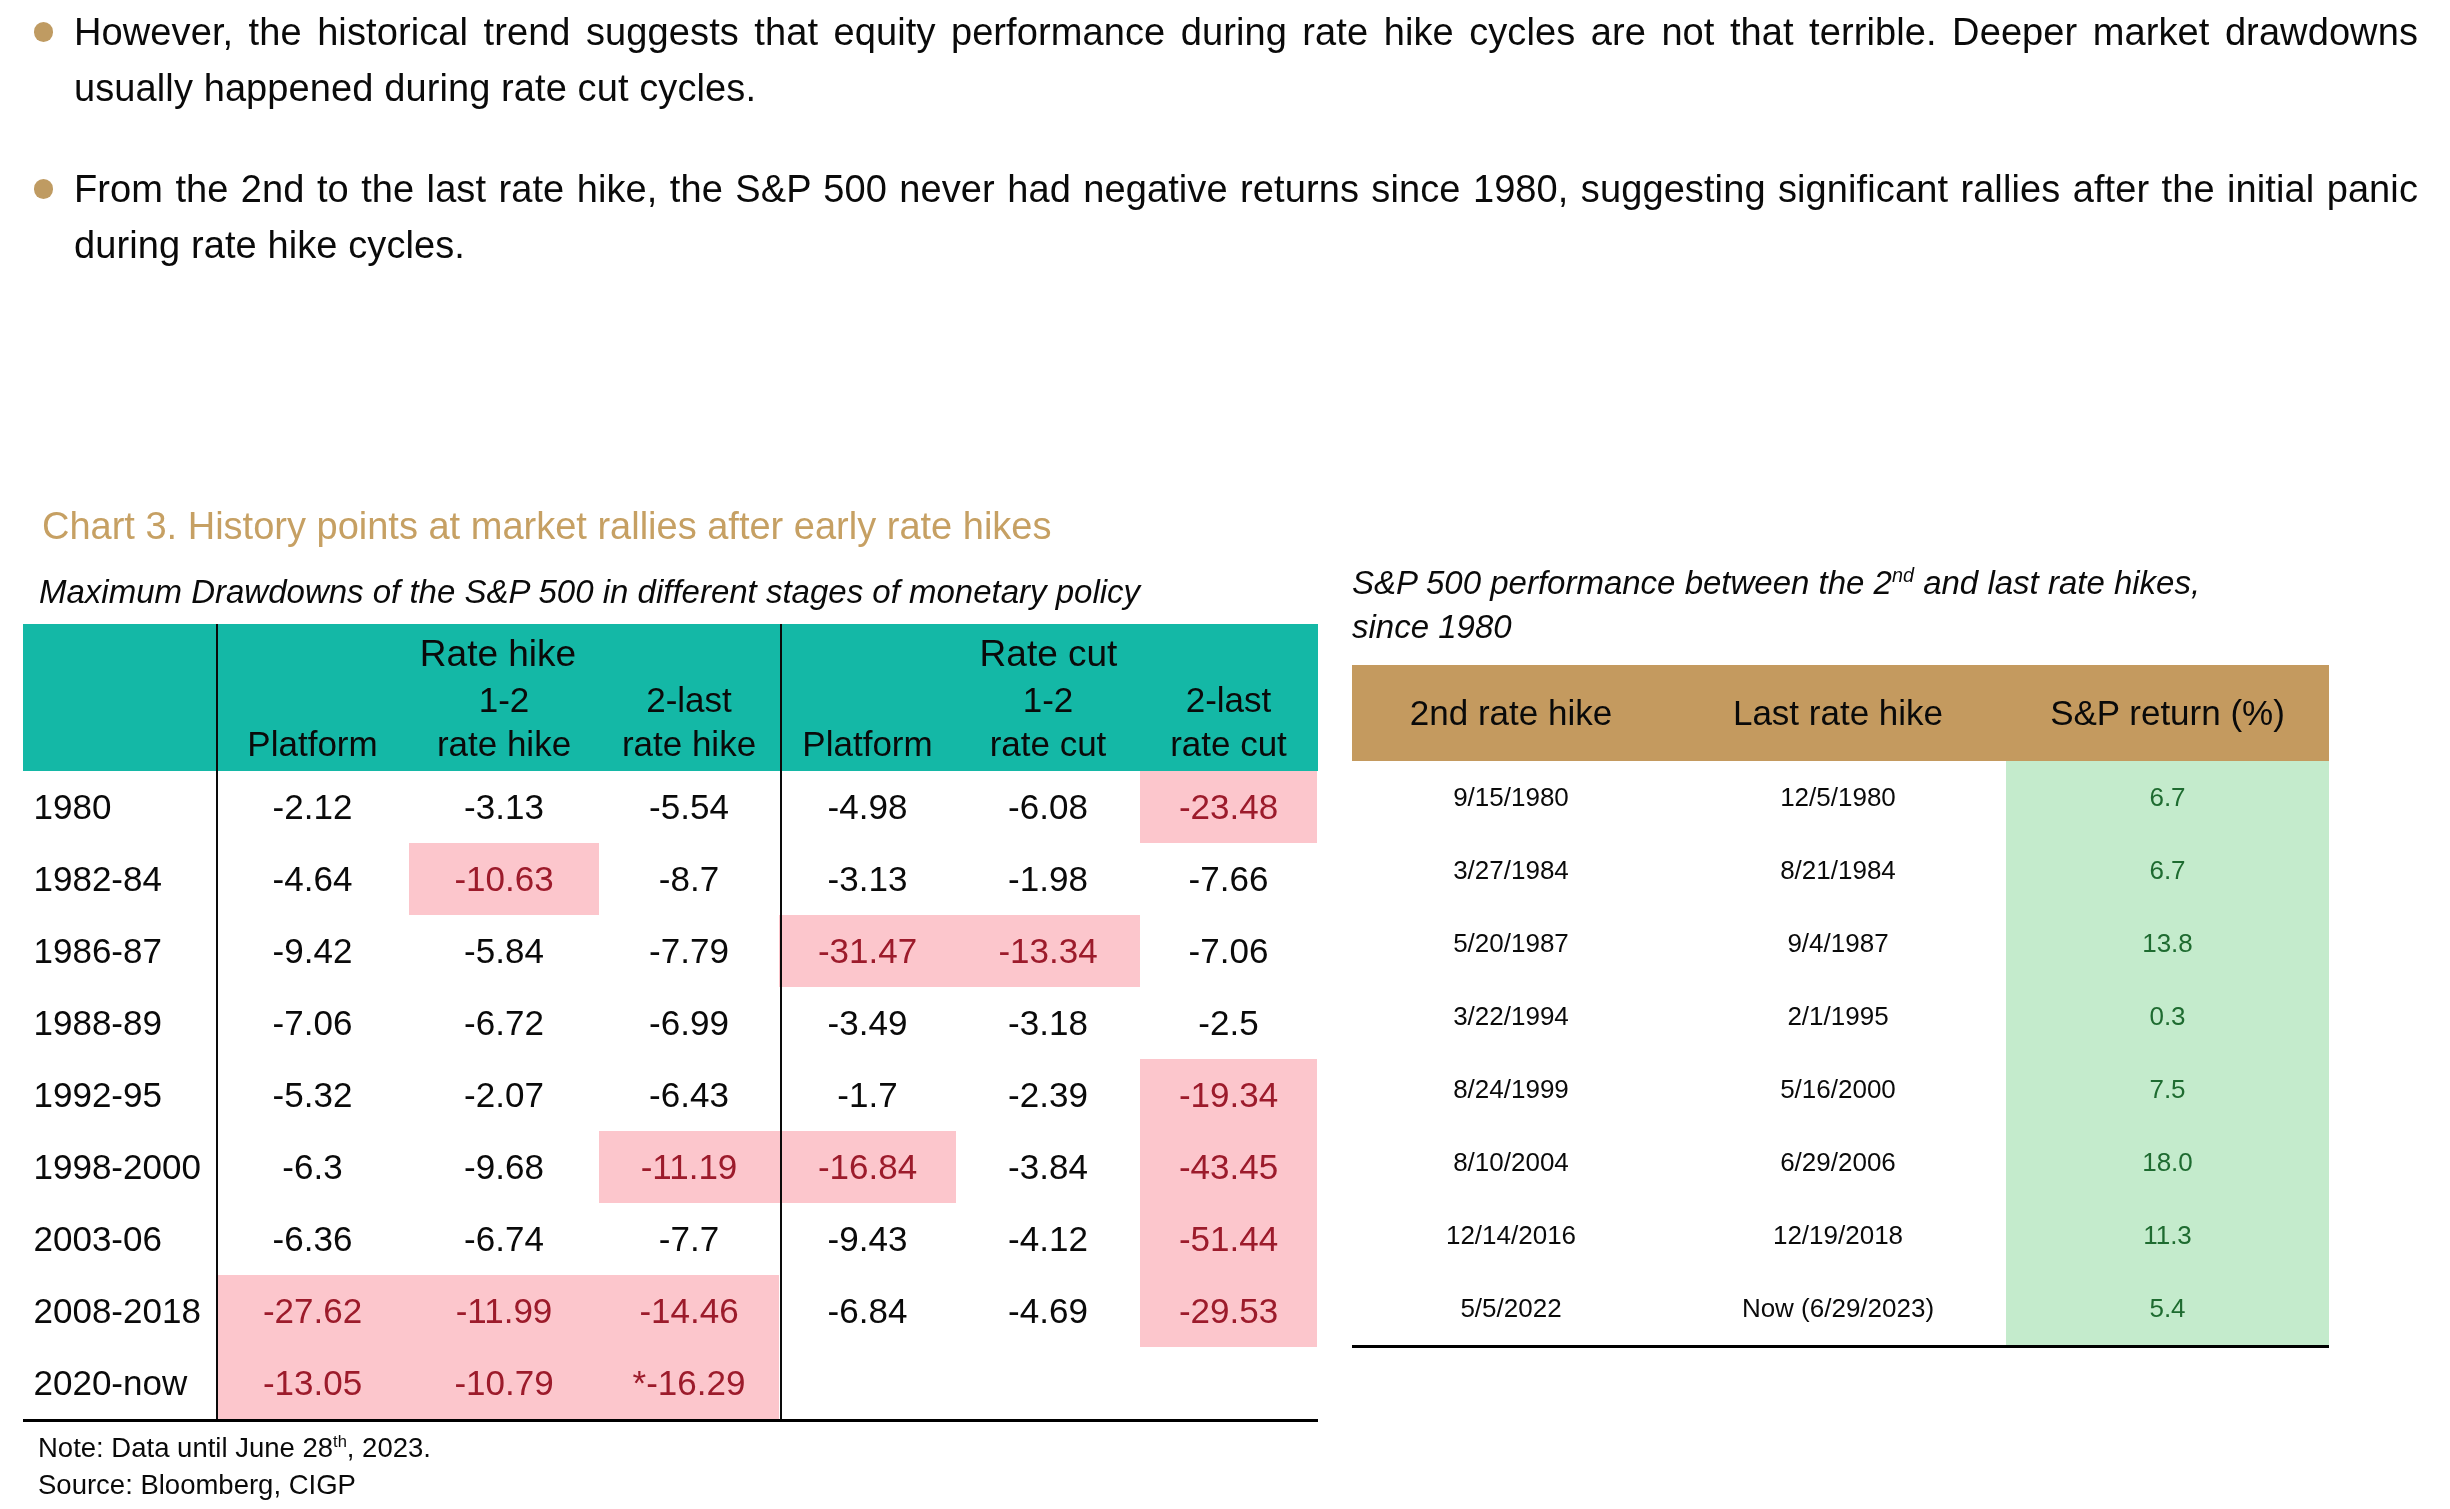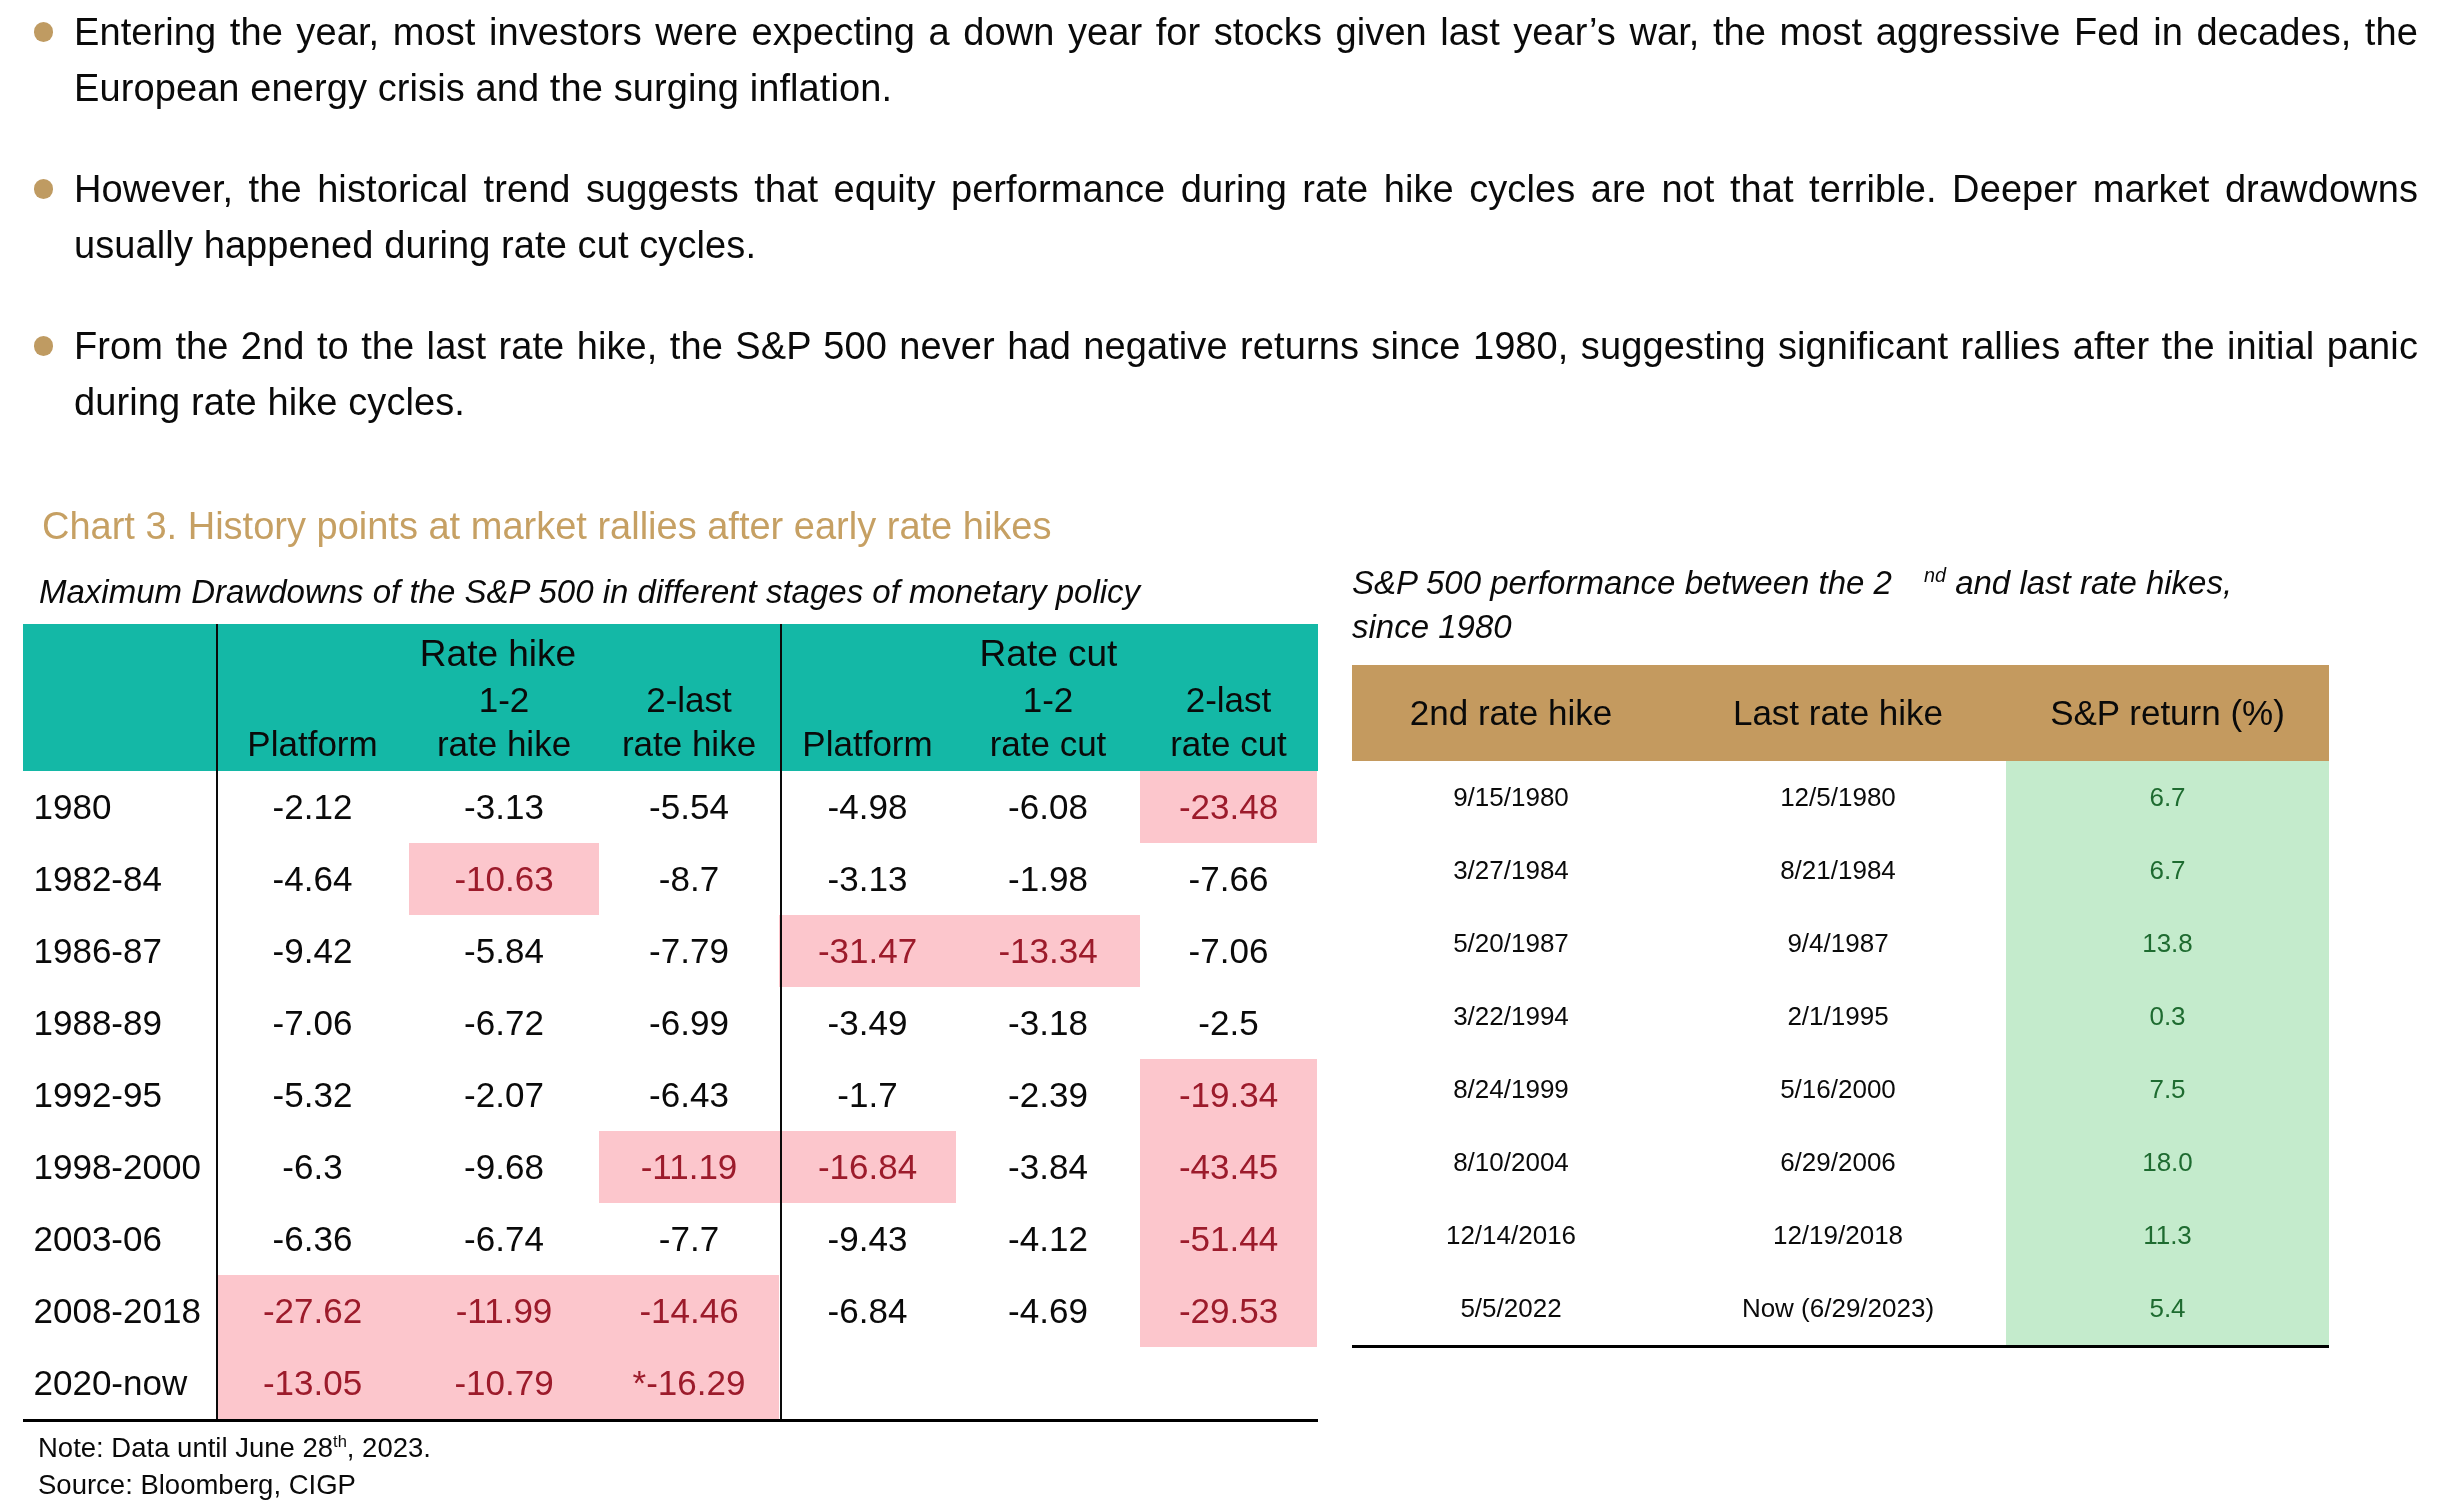--- a/index.html
+++ b/index.html
@@ -36,39 +36,38 @@
   }
   .lt-row{display:grid;grid-template-columns:193px 193px 190px 180px 177px 184px 177px;height:72px;}
   .lt-cell{display:flex;align-items:center;justify-content:center;font-size:35px;}
   .lt-label{justify-content:flex-start;padding-left:10.5px;}
   .lt-cell.hl{background:#FCC6CC;color:#9C1B2B;}
   .lt-vline{position:absolute;top:0;height:100%;width:2px;background:#0a0a0a;}
   .lt-vline.v1{left:193px;}
   .lt-vline.v2{left:757px;}
   
   .right-subtitle{position:absolute;left:1352px;top:561px;width:996px;font-size:33px;font-style:italic;line-height:1.32;}
-  .right-subtitle sup{font-size:60%;margin-left:32px;}
+  .right-subtitle sup{font-size:60%;}
   .right-table{position:absolute;left:1352px;top:665px;width:977px;border-bottom:3.3px solid #000;}
   .rt-header{
     display:grid;grid-template-columns:318px 336px 323px;height:96px;
     background:#C49A5F;align-items:center;
   }
   .rt-h{text-align:center;font-size:35px;}
   .rt-row{display:grid;grid-template-columns:318px 336px 323px;height:73px;}
   .rt-cell{display:flex;align-items:center;justify-content:center;font-size:26px;}
   .rt-return{background:#C4EBCC;color:#1E6B30;}
   
   .footnote{position:absolute;left:38px;top:1430px;font-size:27.5px;line-height:1.33;}
   .footnote sup{font-size:60%;}
 </style>
 </head>
 <body>
 
 <ul class="bullets">
-  <li>Entering the year, most investors were expecting a down year for stocks given last year’s war, the most aggressive Fed in decades, the European energy crisis and the surging inflation.</li>
   <li>However, the historical trend suggests that equity performance during rate hike cycles are not that terrible. Deeper market drawdowns usually happened during rate cut cycles.</li>
   <li>From the 2nd to the last rate hike, the S&amp;P 500 never had negative returns since 1980, suggesting significant rallies after the initial panic during rate hike cycles.</li>
 </ul>
 
 <div class="chart-title">Chart 3. History points at market rallies after early rate hikes</div>
 
 <div class="left-subtitle">Maximum Drawdowns of the S&amp;P 500 in different stages of monetary policy</div>
 
 <div class="left-table">
   <div class="lt-header">

